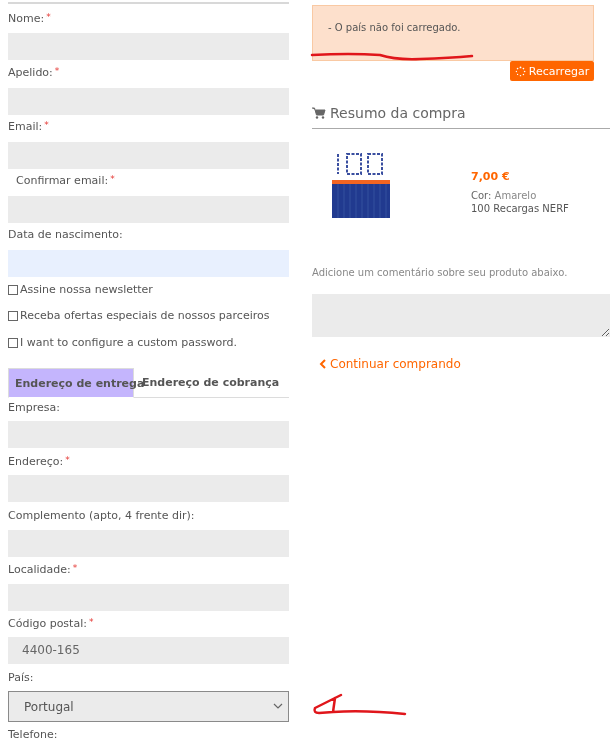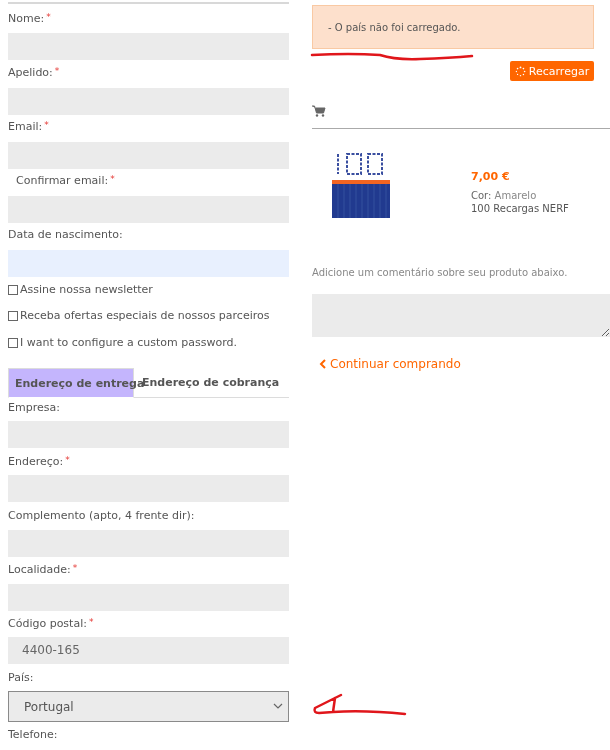--- a/index.html
+++ b/index.html
@@ -21,21 +21,21 @@
   .tabs { position: absolute; left: 0; top: 368px; width: 281px; height: 30px; border-bottom: 1px solid #dcdcdc; }
   .tab { position: absolute; top: 0; height: 30px; font-weight: bold; font-size: 11px; color: #555; padding: 8px 6px; white-space: nowrap; }
   .tab.active { left: 0; width: 126px; border: 1px solid #dcdcdc; border-bottom: 1px solid #fff; background: #c4b5fd; }
   .tab.inactive { left: 128px; }
 
   .select { position: absolute; left: 0; top: 691px; width: 281px; height: 31px; background: #ebebeb; border: 1px solid #8a8a8a; }
   .select-value { position: absolute; left: 15px; top: 8px; font-size: 12px; color: #555; text-align: center; }
   .chev { position: absolute; right: 5px; top: 10px; width: 10px; height: 8px; }
 
   .right { position: absolute; left: 312px; top: 0; width: 298px; }
-  .alert { position: absolute; left: 0; top: 5px; width: 282px; height: 44px; background: #fde0cc; border: 1px solid #f9c9a3; }
+  .alert { position: absolute; left: 0; top: 5px; width: 282px; height: 56px; background: #fde0cc; border: 1px solid #f9c9a3; }
   .alert-text { position: absolute; left: 15px; top: 16px; font-size: 10px; color: #555; }
   .reload-btn { position: absolute; left: 198px; top: 61px; width: 84px; height: 20px; background: #ff6600; border-radius: 2px; color: #fff; font-size: 11px; display: flex; align-items: center; justify-content: center; gap: 3px; }
   .spinner { width: 11px; height: 11px; }
 
   .summary-title { position: absolute; left: 0; top: 105px; font-size: 14px; color: #666; display: flex; align-items: center; gap: 4px; white-space: nowrap; }
   .summary-rule { position: absolute; left: 0; top: 128px; width: 298px; height: 1px; background: #aaaaaa; }
 
   .product-img { position: absolute; left: 18px; top: 152px; width: 62px; height: 68px; }
   .product-name { position: absolute; left: 159px; top: 155px; font-size: 10px; color: #555; white-space: nowrap; margin-top: 48px; }
   .product-price { position: absolute; left: 159px; top: 170px; font-size: 11px; color: #ff6600; font-weight: bold; }
@@ -135,20 +135,21 @@
     </svg>
     <span>Recarregar</span>
   </div>
 
   <div class="summary-title">
     <svg width="14" height="12" viewBox="0 0 14 12">
       <path d="M0 1 H2.5 L4.5 8 H11.5 L13 3 H3.5" fill="#666" stroke="#666" stroke-width="1"></path>
       <circle cx="5" cy="10.5" r="1.2" fill="#666"></circle>
       <circle cx="11" cy="10.5" r="1.2" fill="#666"></circle>
     </svg>
+    <span>Resumo da compra</span>
   </div>
   <div class="summary-rule"></div>
 
   <svg class="product-img" viewBox="0 0 62 68">
     <g stroke="#3a4fa0" stroke-width="2" fill="none" stroke-dasharray="3 1.5">
       <line x1="8" y1="2" x2="8" y2="22"></line>
       <rect x="17" y="2" width="14" height="20"></rect>
       <rect x="38" y="2" width="14" height="20"></rect>
     </g>
     <rect x="2" y="30" width="58" height="36" fill="#213a8f"></rect>

